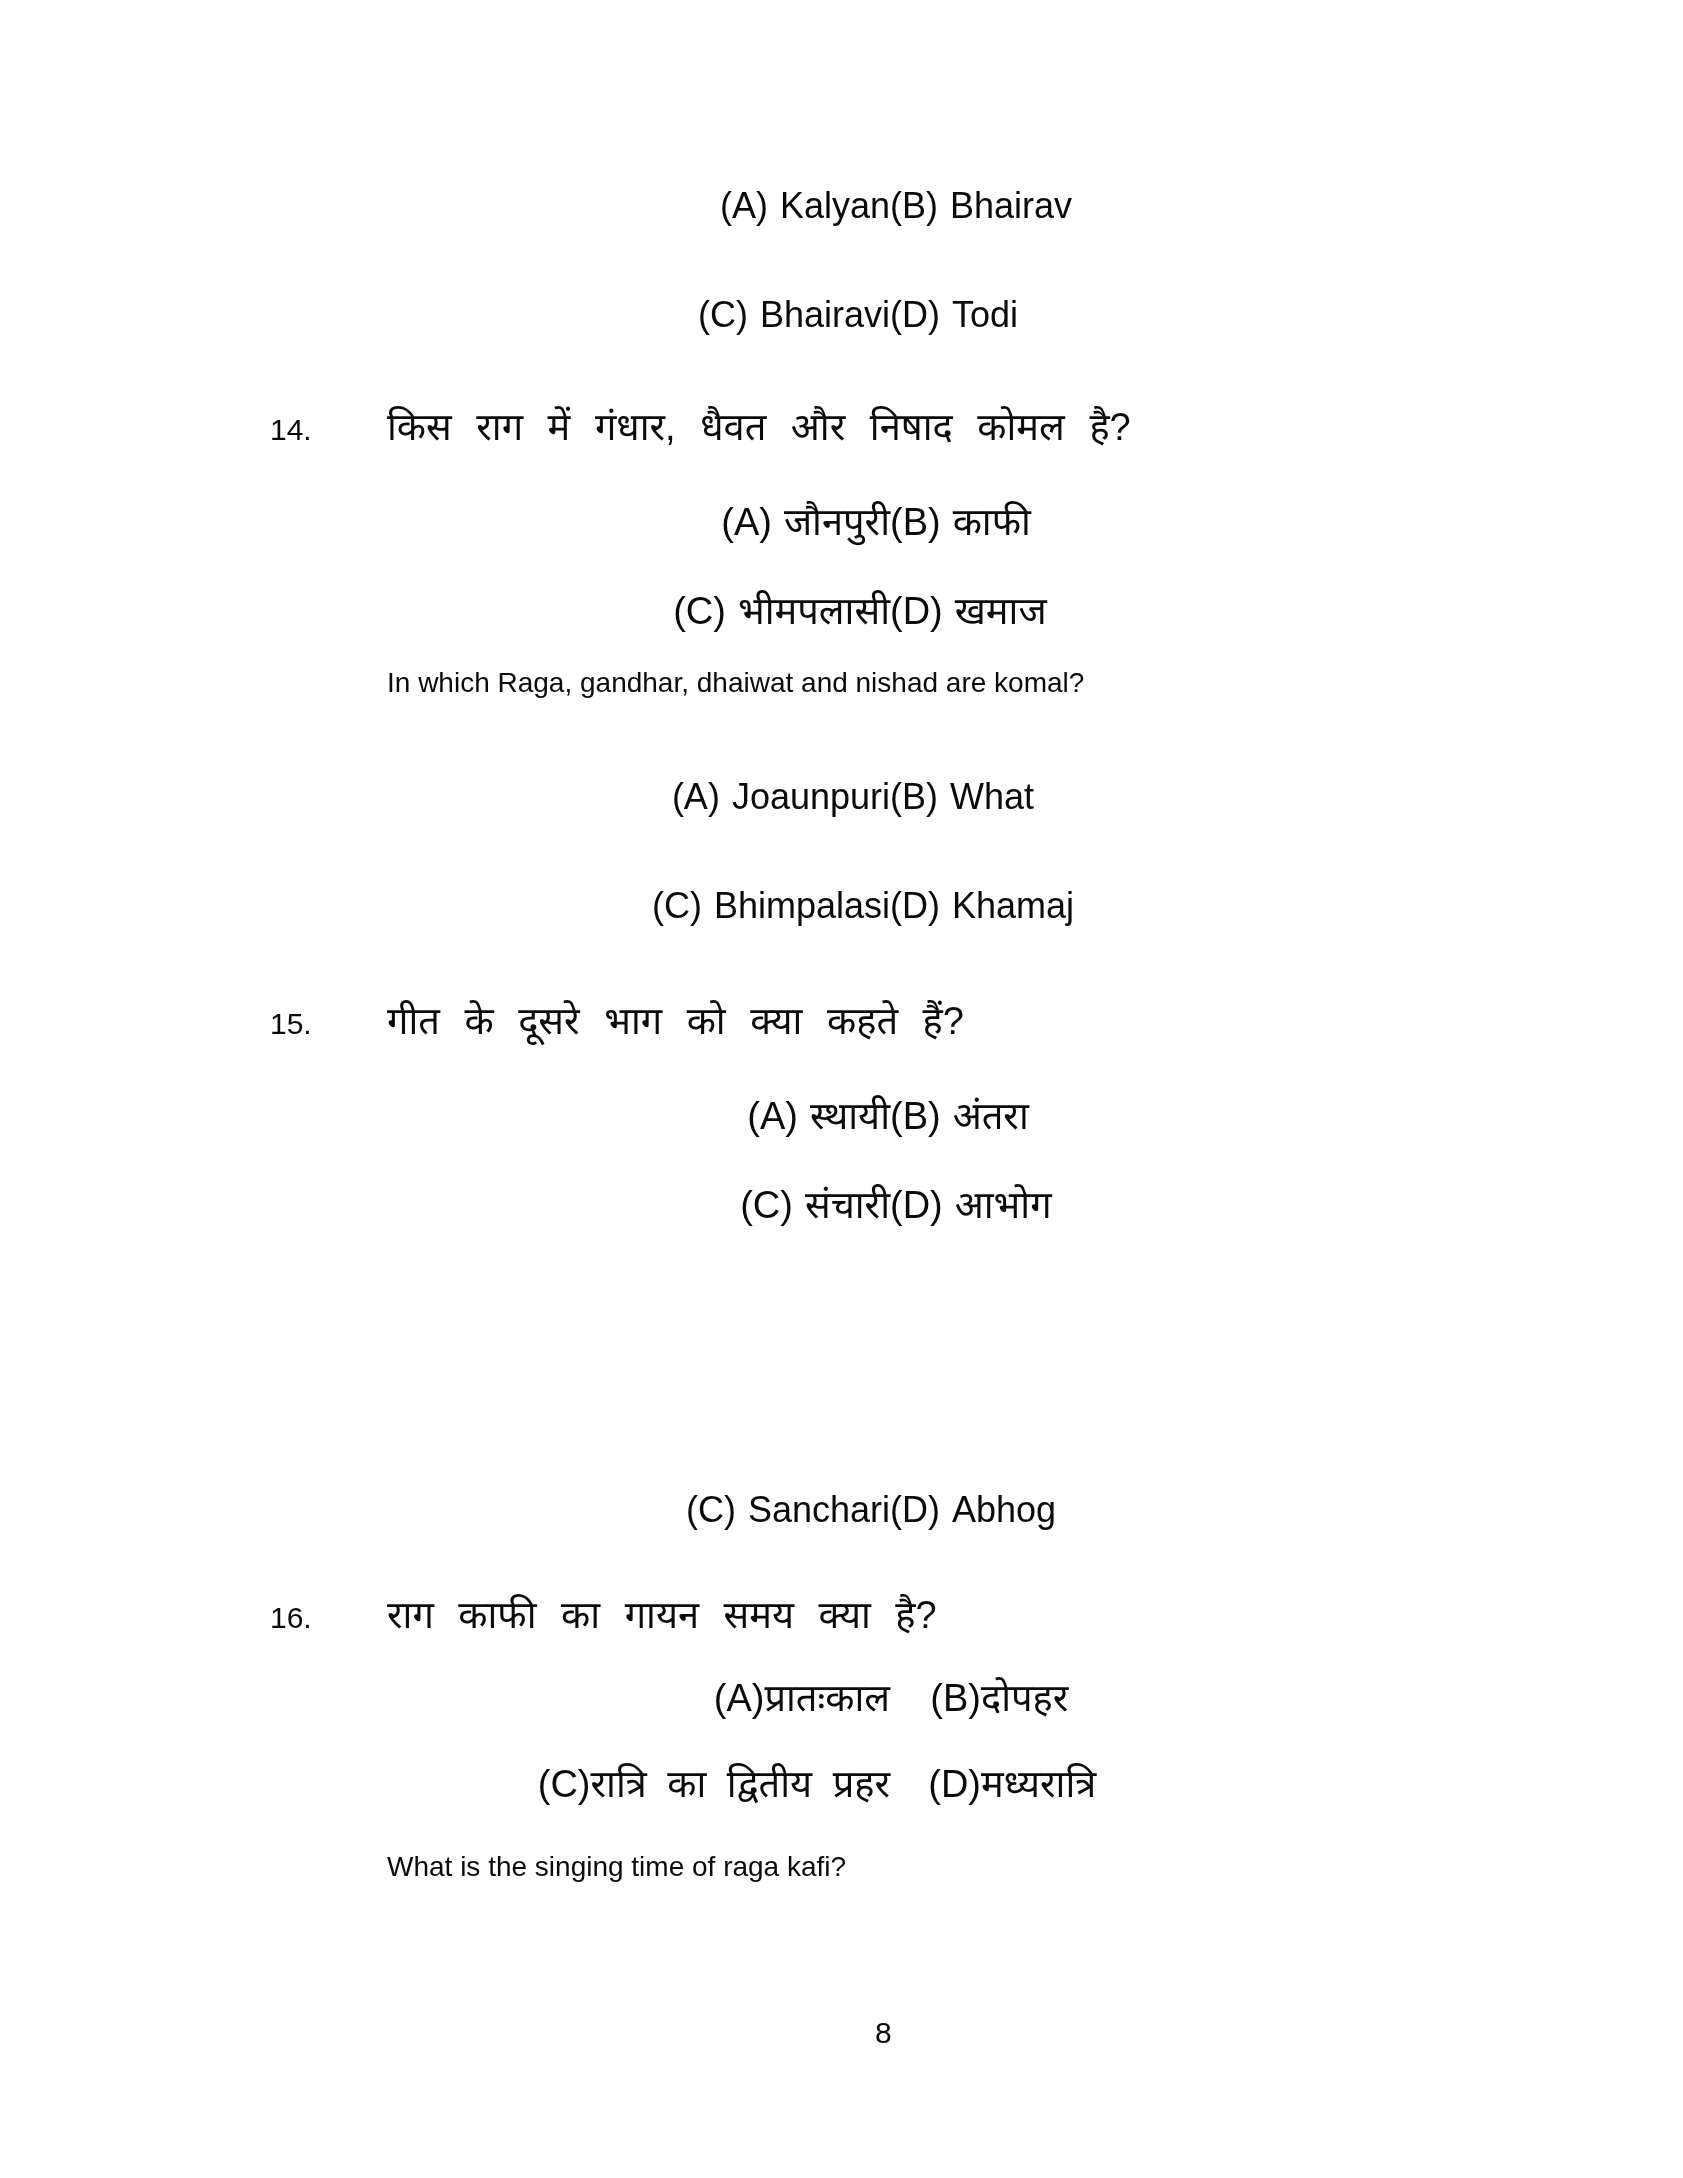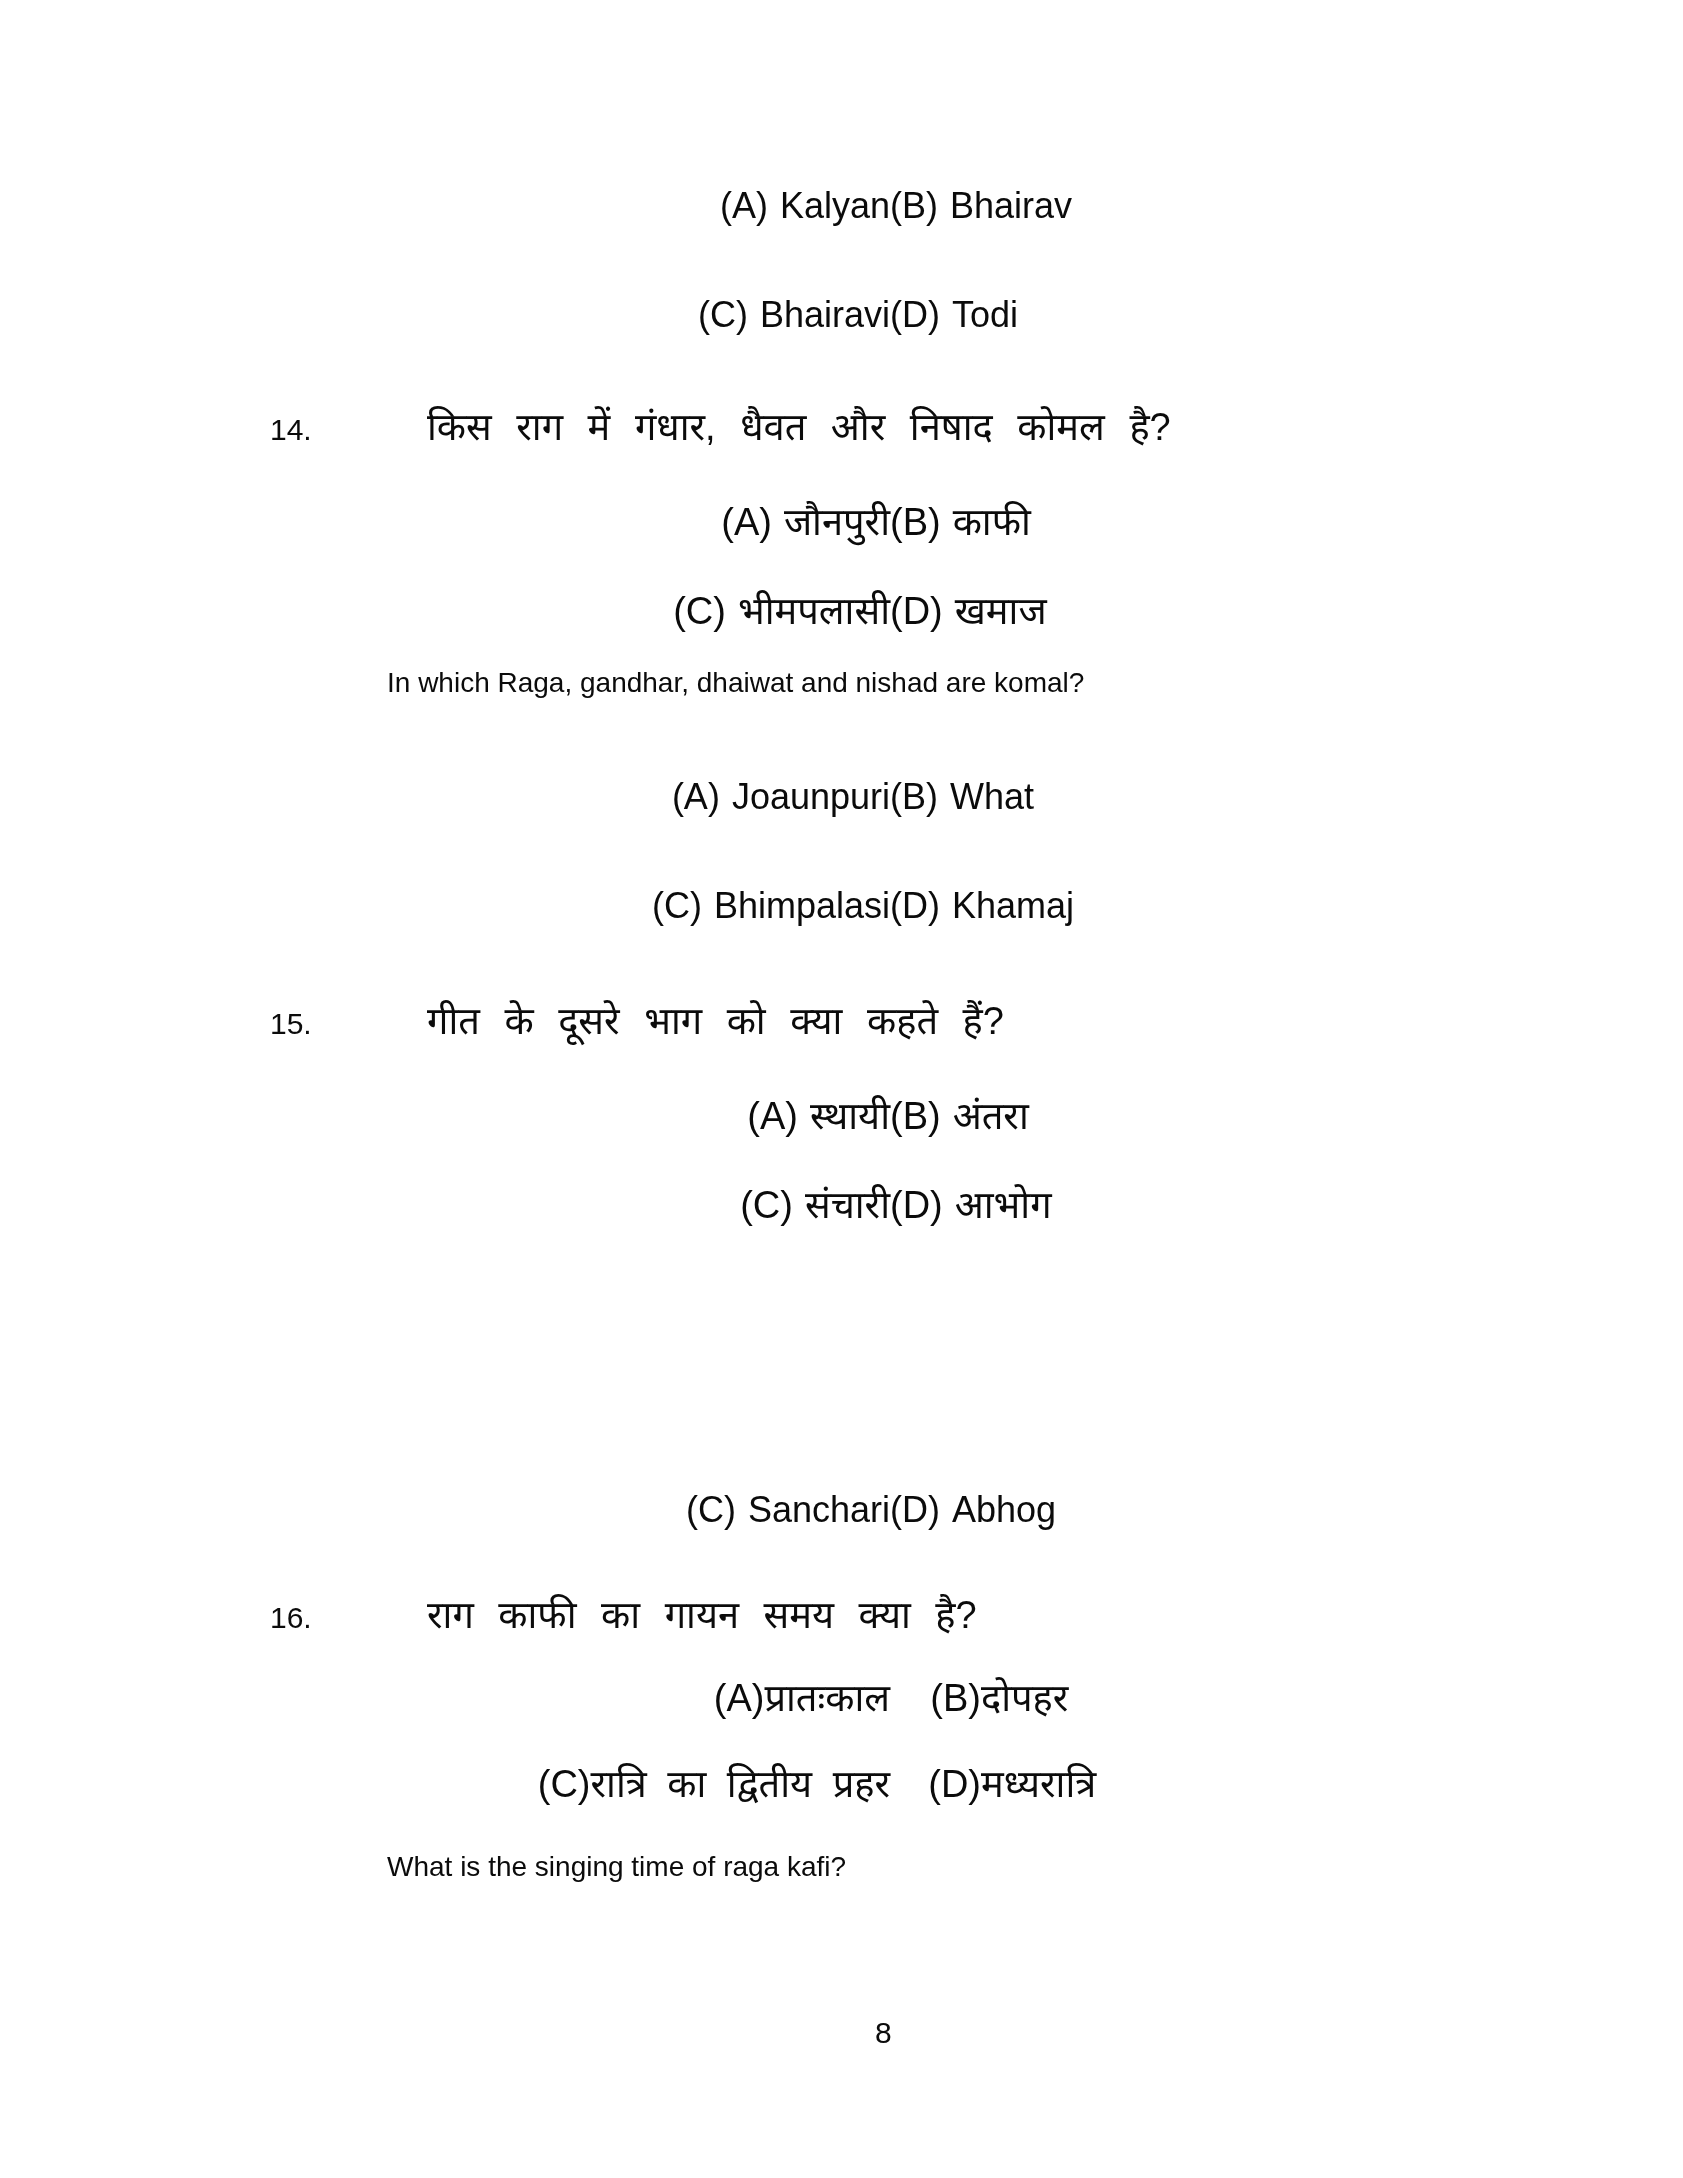--- a/index.html
+++ b/index.html
@@ -17,21 +17,21 @@
   .opt-row { position: absolute; left: 387px; white-space: nowrap; font-size: 36px; text-align: right; }
   .opt-row.hi { font-size: 38px; }
   .cellA { display: inline-block; width: 503px; vertical-align: baseline; }
   .letter { margin-right: 12px; }
   
   .gap .letter { display: inline-block; width: 91px; margin-right: 0; }
 
   
   .q-row { position: absolute; left: 270px; white-space: nowrap; }
   .q-num { display: inline-block; width: 117px; font-size: 30px; }
-  .q-hi { font-size: 38px; word-spacing: 14px; margin-left: 40px; }
+  .q-hi { font-size: 38px; word-spacing: 14px; }
 
   
   .q-en { position: absolute; left: 387px; font-size: 28px; white-space: nowrap; }
 
   .ws { word-spacing: 10px; }
 
   .page-num { position: absolute; top: 2016px; left: 875px; font-size: 30px; }
 </style>
 </head>
 <body>

